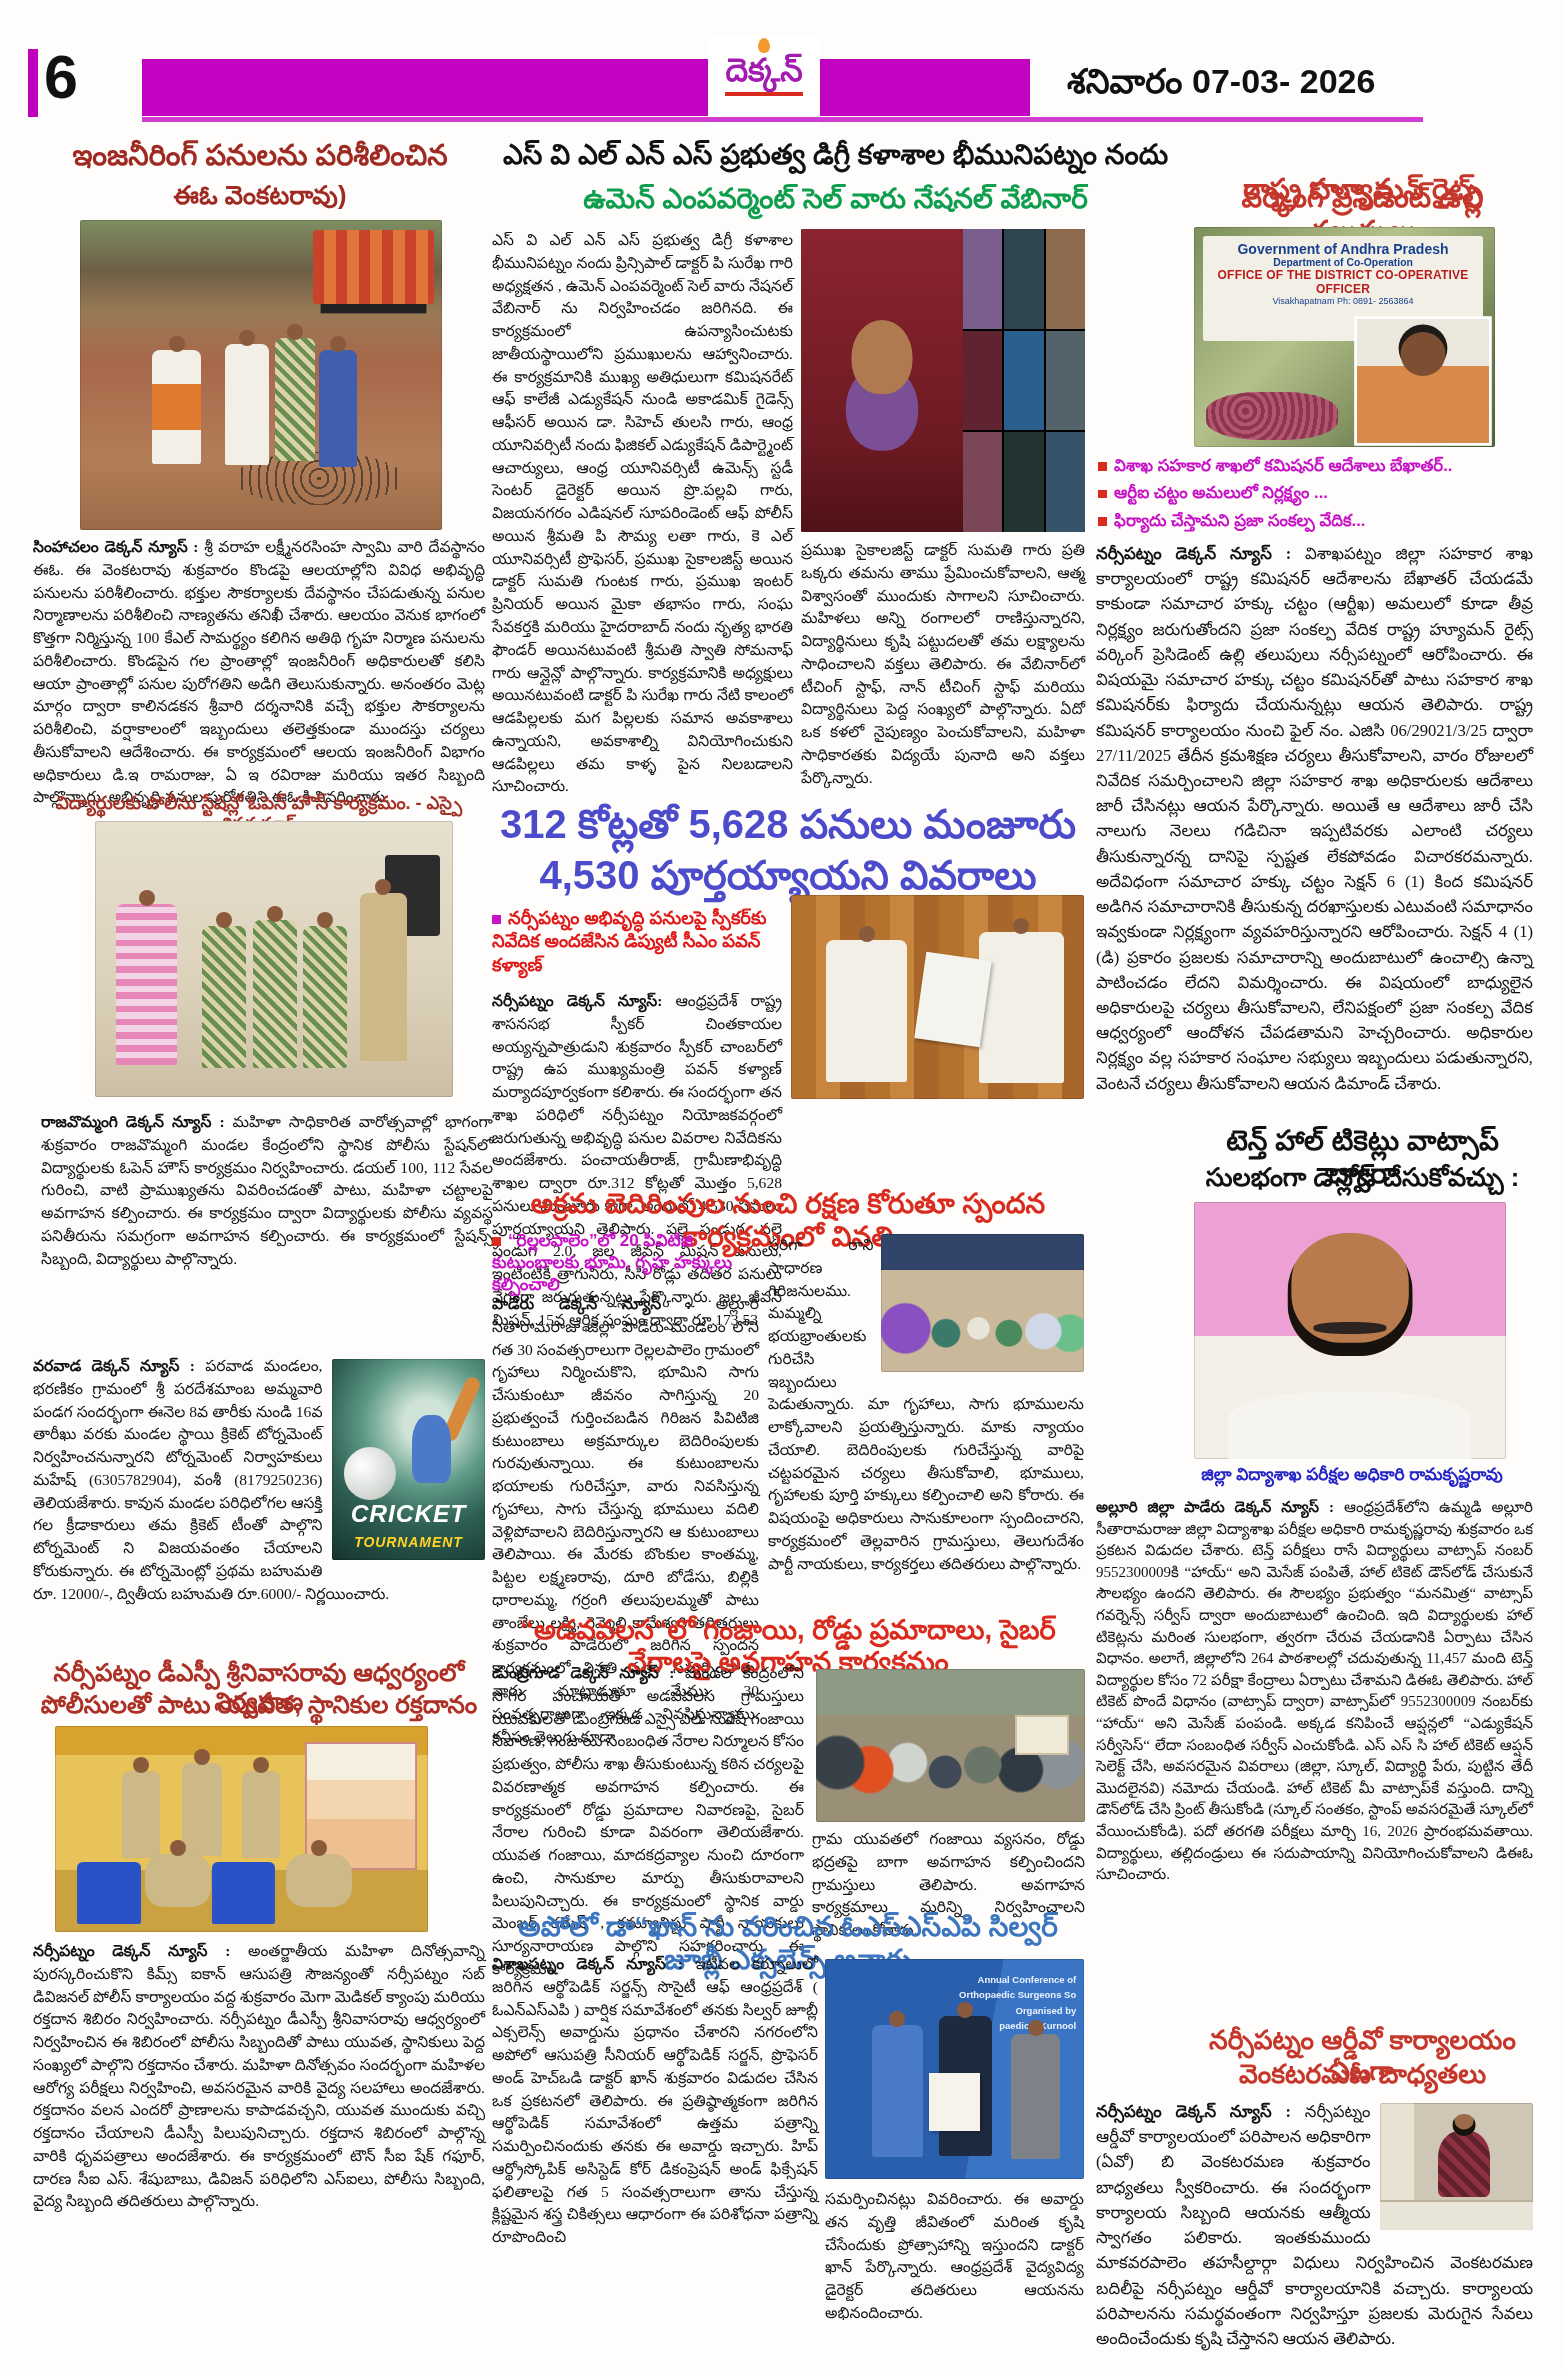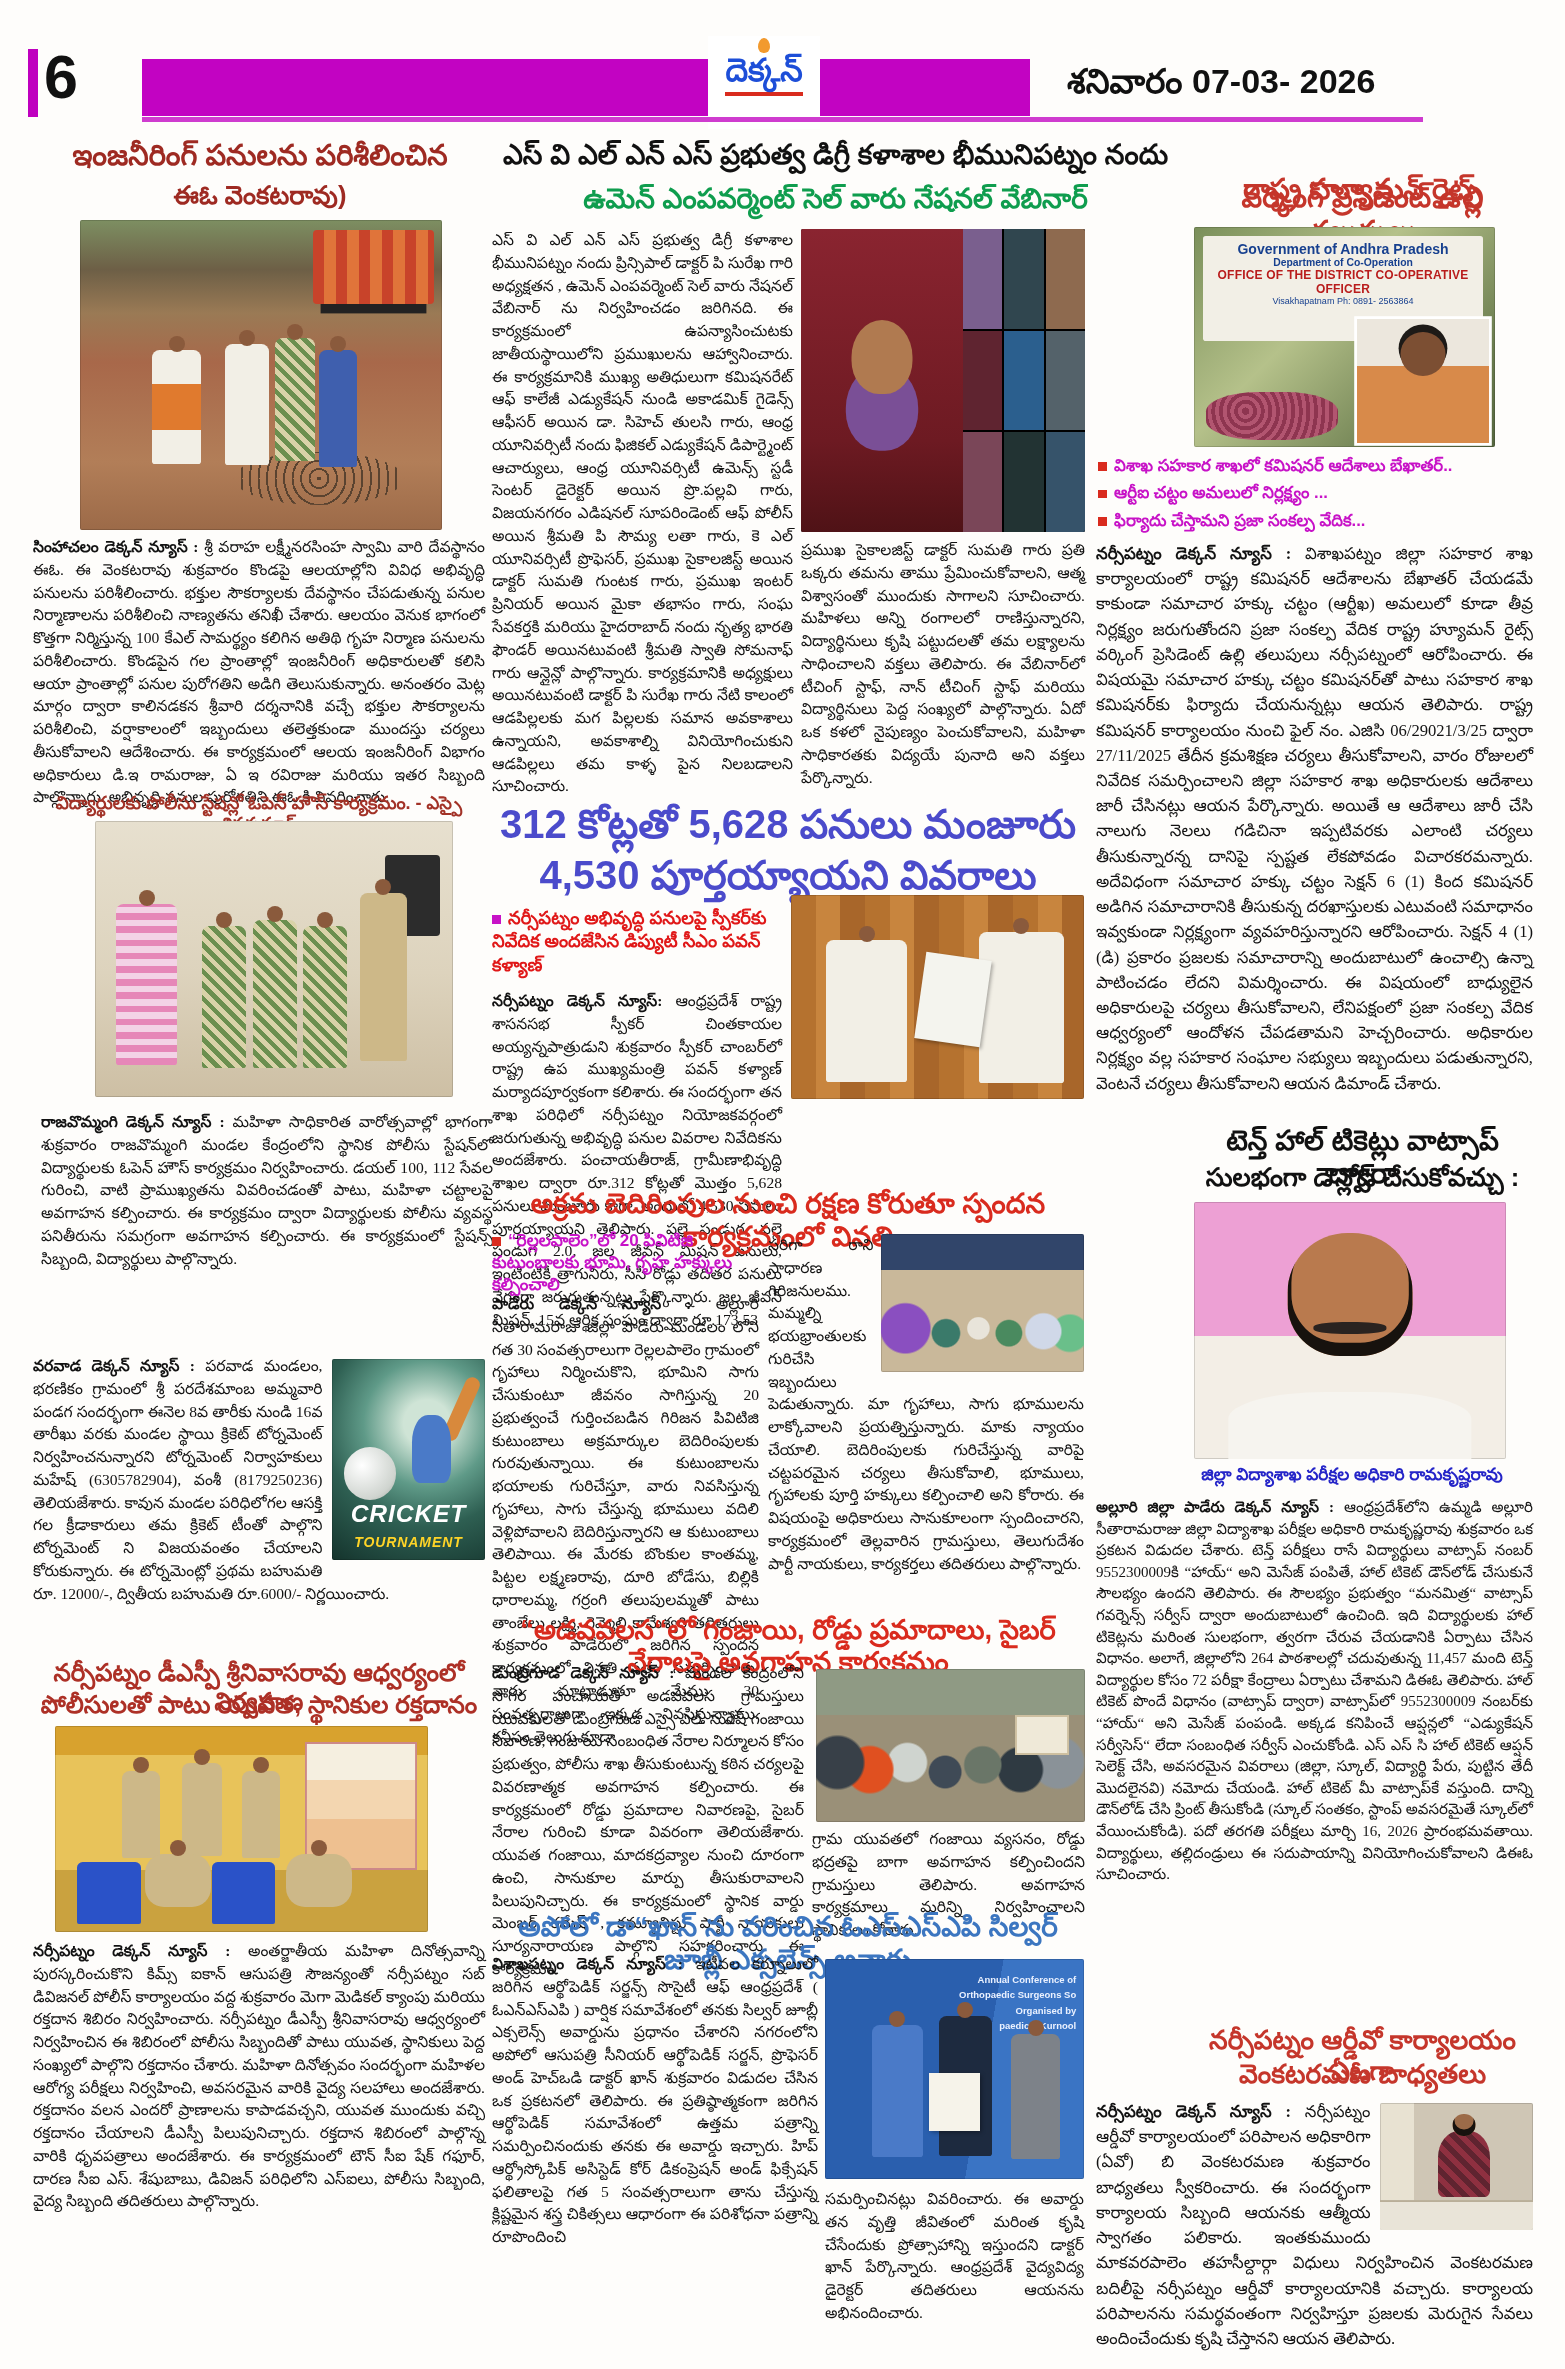--- a/index.html
+++ b/index.html
@@ -118,21 +118,21 @@
 </head>
 <body>
 
 <div class="page">
 
   <div class="abs" style="left:28px;top:49px;width:9.5px;height:68px;background:#bf00bf;"></div>
   <div class="abs sans" style="left:44px;top:42px;font-size:61px;font-weight:bold;">6</div>
   <div class="hbar" style="left:142px;top:59px;width:566px;height:57px;"></div>
   <div class="logo" style="left:708px;top:36px;width:112px;height:93px;">
     <div class="flame"></div>
-    <div class="sans" style="color:#1d4ed8;font-weight:bold;font-size:32px;line-height:1.1;">దెక్కన్</div>
+    <div class="sans" style="color:#a21caf;font-weight:bold;font-size:32px;line-height:1.1;">దెక్కన్</div>
     <div style="width:70%;height:3.8px;background:#d92b1e;margin:3.8px auto 0;"></div>
   </div>
   <div class="hbar" style="left:820px;top:59px;width:210px;height:57px;"></div>
   <div class="abs sans" style="left:1067px;top:62px;width:379px;font-size:34px;font-weight:bold;">శనివారం    07-03- 2026</div>
   <div class="abs" style="left:142px;top:117px;width:1281px;height:4.7px;background:#cf3ccf;"></div>
 
   <div class="abs hl maroon" style="left:33px;top:138px;width:454px;font-size:29px;">ఇంజనీరింగ్ పనులను పరిశీలించిన</div>
   <div class="abs hl maroon" style="left:33px;top:180px;width:454px;font-size:25.6px;">ఈఓ వెంకటరావు)</div>
   <div class="photo ph-construction" style="left:80px;top:220px;width:362px;height:310px;">
     <div class="truck"></div>

